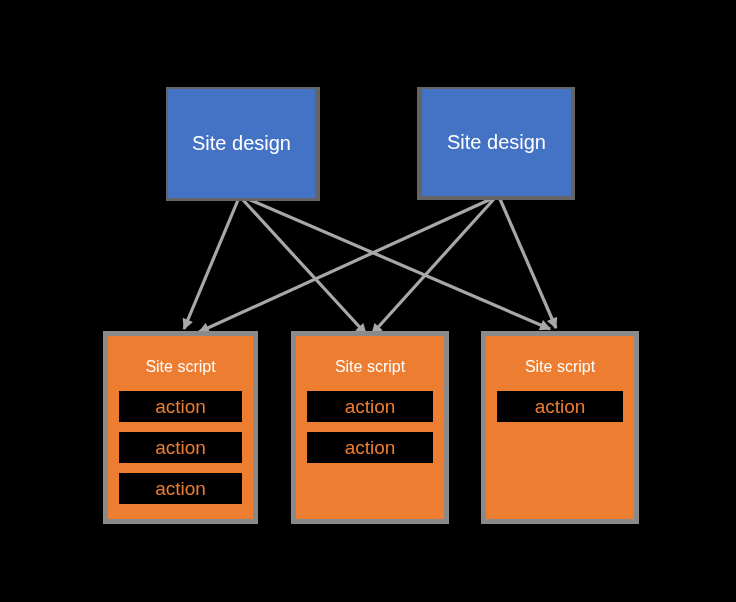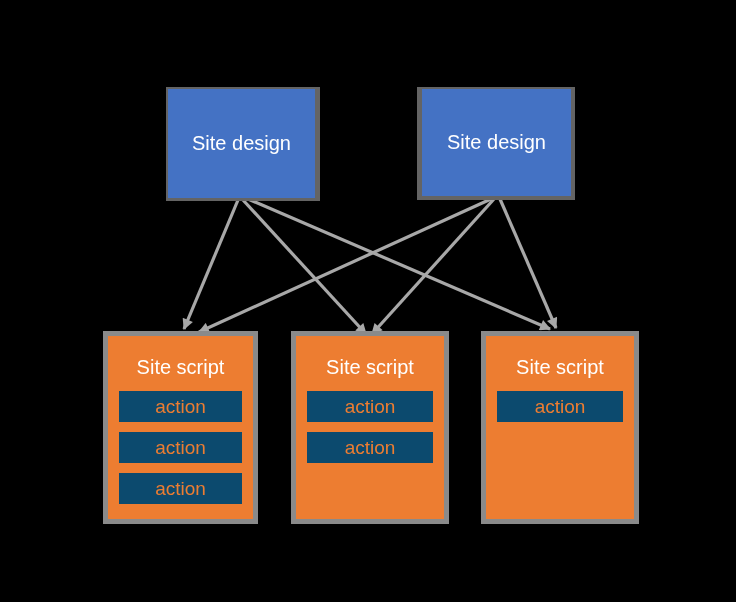--- a/index.html
+++ b/index.html
@@ -62,28 +62,28 @@
   .script-3 { left: 481px; width: 158px; }
   .script-title {
     position: absolute;
     left: 0;
     right: 0;
     top: 16px;
     height: 30px;
     line-height: 30px;
     text-align: center;
     color: #ffffff;
-    font-size: 20px;
+    font-size: 16px;
   }
   .action-row {
     position: absolute;
     left: 11px;
     right: 11px;
     height: 31px;
-    background: #0c4a6e;
+    background: #000000;
     color: #ed7d31;
     font-size: 19px;
     line-height: 31px;
     text-align: center;
   }
   .action-pos-1 { top: 55px; }
   .action-pos-2 { top: 96px; }
   .action-pos-3 { top: 137px; }
 </style>
 </head>

